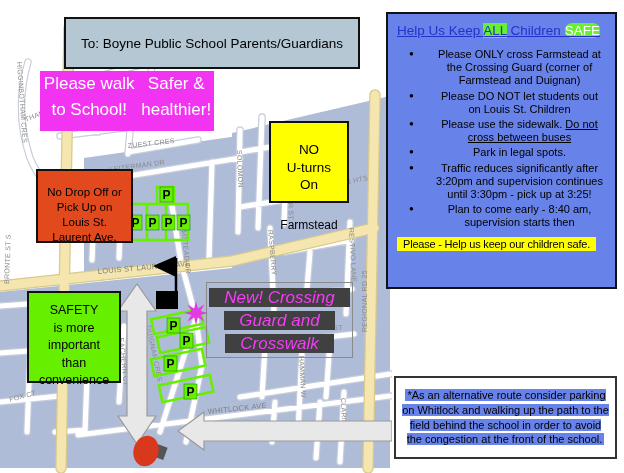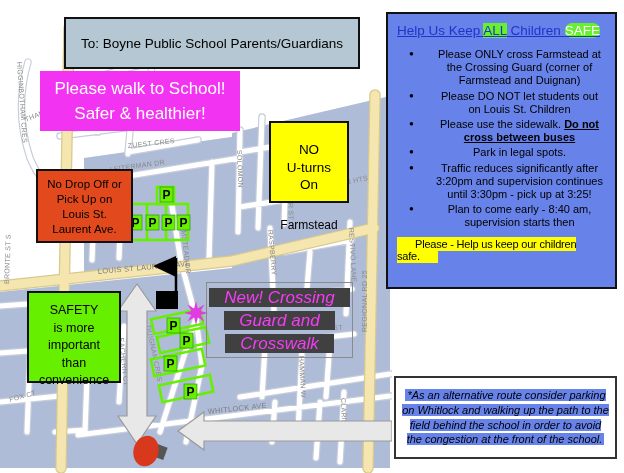--- a/index.html
+++ b/index.html
@@ -1,46 +1,46 @@
 <!DOCTYPE html>
 <html style="--panel-blue: #6782e8; --highlight-green: #66f02e; --heading-blue: #2233cc; --yellow: #ffff00; --magenta: #f233f2; --crossing-magenta: #f53cf5; --orange-red: #e2491c; --bright-green: #66f000; --title-gray: #b4c7d2; --map-block: #aebcd8; --road-yellow: #f4e6ae; --note-highlight: #6782e8; --pin-red: #d8381b; --arrow-gray: #e8e8e8; --star-magenta: #e13ce1; --label-gray: #8a8a8a;"><head>
 <meta charset="utf-8">
 <style>
   html,body{margin:0;padding:0;background:#fff;}
   .page{position:relative;width:624px;height:473px;background:#fff;overflow:hidden;
         font-family:"Liberation Sans",sans-serif;}
   .box{position:absolute;box-sizing:border-box;text-align:center;color:#000;}
   #title-box{left:64px;top:17px;width:296px;height:52px;background:var(--title-gray);
     border:2px solid #111;font-size:13.5px;display:flex;align-items:center;justify-content:center;}
-  #walk-box{left:40px;top:71px;width:200px;height:60px;background:var(--magenta);
-    color:#fff;font-size:17px;display:flex;flex-direction:column;justify-content:center;line-height:1.5;}
+  #walk-box{left:40px;top:71px;width:174px;height:60px;background:var(--magenta);
+    color:#fff;font-size:17px;display:flex;flex-direction:row;justify-content:center;line-height:1.5;}
   #no-uturn-box{left:269px;top:121px;width:80px;height:82px;background:var(--yellow);
     border:2.5px solid #111;font-size:13.5px;padding-top:18px;line-height:1.3;}
   #no-uturn-box .line:last-child{font-size:12px;margin-top:24px;}
   #no-dropoff-box{left:36px;top:169px;width:97px;height:74px;background:var(--orange-red);
-    border:2px solid #111;font-size:11.5px;padding-top:6px;line-height:1.3;}
+    border:2px solid #111;font-size:11.5px;padding-top:14px;line-height:1.3;}
   #safety-box{left:27px;top:291px;width:94px;height:92px;background:var(--bright-green);
     border:2px solid #111;font-size:12.5px;padding-top:9px;line-height:1.4;}
   #crossing-box{left:206px;top:282px;width:147px;height:76px;border:1.5px solid #8a8a8a;
     font-size:17px;padding-top:4px;line-height:1.35;}
   .hl-black{background:#404040;color:var(--crossing-magenta);padding:0 15px;font-style:italic;}
   #right-panel{left:386px;top:12px;width:231px;height:277px;background:var(--panel-blue);
     border:2px solid #111;padding:9px 9px;box-sizing:border-box;position:absolute;}
   .panel-heading{font-size:13.5px;color:var(--heading-blue);text-decoration:underline;white-space:nowrap;}
   .hl-green{background:var(--highlight-green);}
   .hl-green.safe{color:#fff;border-radius:7px;}
   ul.bullets{list-style:none;margin:10px 0 0;padding:0 2px 0 10px;color:#000;
     font-size:11px;line-height:1.2;text-align:center;}
   ul.bullets li{position:relative;padding-left:28px;margin-bottom:2px;}
   ul.bullets li::before{content:"\25CF";position:absolute;left:2px;top:1px;font-size:8px;}
-  .u{text-decoration:underline;font-weight:bold;}
+  .u{text-decoration:underline;}
   .panel-footer{margin-top:9px;font-size:11px;letter-spacing:-.2px;text-align:left;}
-  .panel-footer span{background:var(--yellow);padding:1px 18px;}
+  .panel-footer span{background:var(--yellow);padding:1px 6px;}
   #note-box{left:394px;top:376px;width:223px;height:83px;background:#fff;border:2px solid #333;
-    font-style:italic;font-size:11px;display:flex;align-items:center;justify-content:center;
+    font-size:11px;display:flex;align-items:center;justify-content:center;
     padding:4px 5px;line-height:1.35;}
   #note-box span{background:var(--note-highlight);padding:0 2px;}
   svg#map{position:absolute;left:0;top:0;}
   .road-case{fill:none;stroke:#c6ccda;stroke-width:7.5;stroke-linecap:round;stroke-linejoin:round;}
   .road-fill{fill:none;stroke:#ffffff;stroke-width:5.2;stroke-linecap:round;stroke-linejoin:round;}
   .ycase{fill:none;stroke:#d9c98e;stroke-width:11.5;stroke-linecap:round;stroke-linejoin:round;}
   .yfill{fill:none;stroke:var(--road-yellow);stroke-width:9;stroke-linecap:round;stroke-linejoin:round;}
   .street-label{font:7px "Liberation Sans",sans-serif;fill:var(--label-gray);letter-spacing:.3px;}
   .street-label.major{font-size:7.5px;fill:#7e7e7e;}
   .pbox{fill:var(--bright-green);stroke:#1f8a00;stroke-width:.6;}

